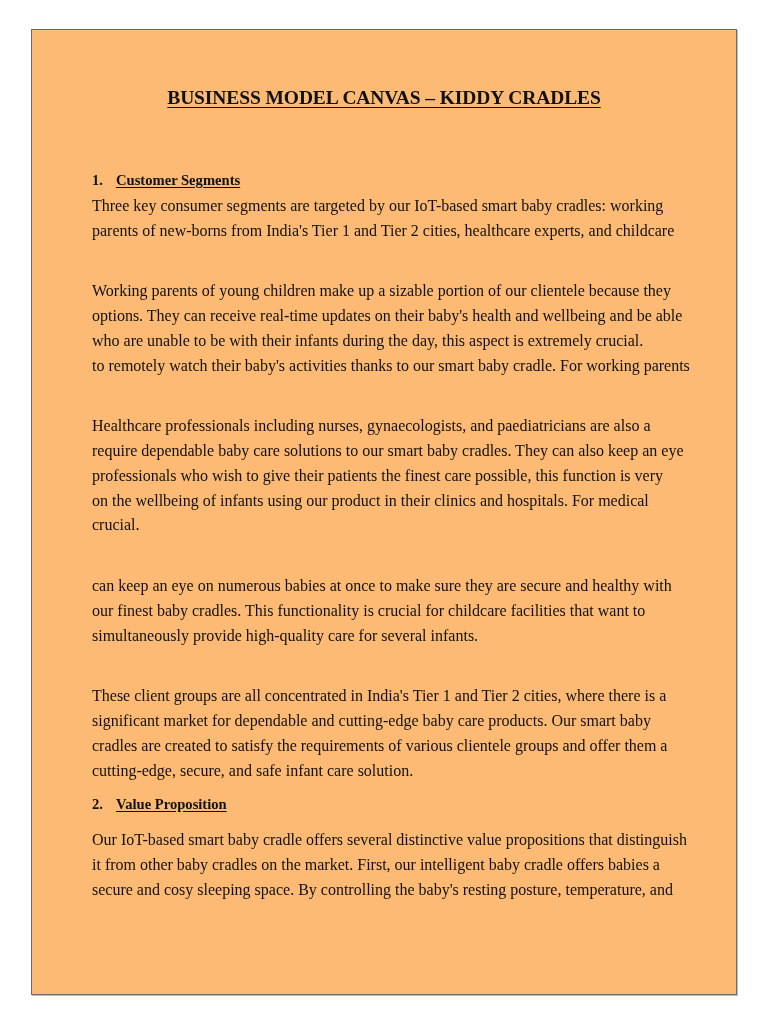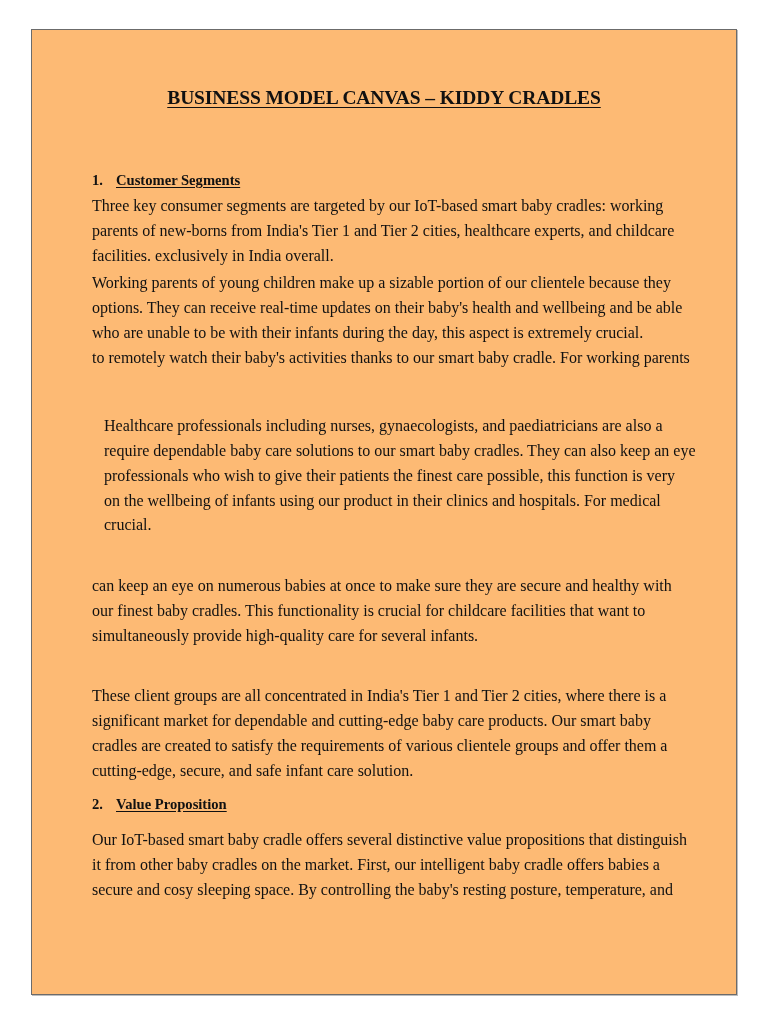--- a/index.html
+++ b/index.html
@@ -72,31 +72,30 @@
 
   <div class="title">BUSINESS MODEL CANVAS – KIDDY CRADLES</div>
 
   <div class="heading" style="top:134px;margin-top:8px;">
     <span class="num">1.</span><span class="htext">Customer Segments</span>
   </div>
 
   <div class="para" style="top:164px;">
     <span class="line">Three key consumer segments are targeted by our IoT-based smart baby cradles: working</span>
     <span class="line">parents of new-borns from India's Tier 1 and Tier 2 cities, healthcare experts, and childcare</span>
-    <span class="line">facilities. exclusively in India overall.</span>
   </div>
 
-  <div class="para" style="top:241px;">
+  <div class="para" style="top:249px;">
     <span class="line">Working parents of young children make up a sizable portion of our clientele because they</span>
     <span class="line">options. They can receive real-time updates on their baby's health and wellbeing and be able</span>
     <span class="line">who are unable to be with their infants during the day, this aspect is extremely crucial.</span>
     <span class="line">to remotely watch their baby's activities thanks to our smart baby cradle. For working parents</span>
   </div>
 
-  <div class="para" style="top:384px;margin-left:12px;">
+  <div class="para" style="top:384px;">
     <span class="line">Healthcare professionals including nurses, gynaecologists, and paediatricians are also a</span>
     <span class="line">require dependable baby care solutions to our smart baby cradles. They can also keep an eye</span>
     <span class="line">professionals who wish to give their patients the finest care possible, this function is very</span>
     <span class="line">on the wellbeing of infants using our product in their clinics and hospitals. For medical</span>
     <span class="line">crucial.</span>
   </div>
 
   <div class="para" style="top:544px;">
     <span class="line">can keep an eye on numerous babies at once to make sure they are secure and healthy with</span>
     <span class="line">our finest baby cradles. This functionality is crucial for childcare facilities that want to</span>

